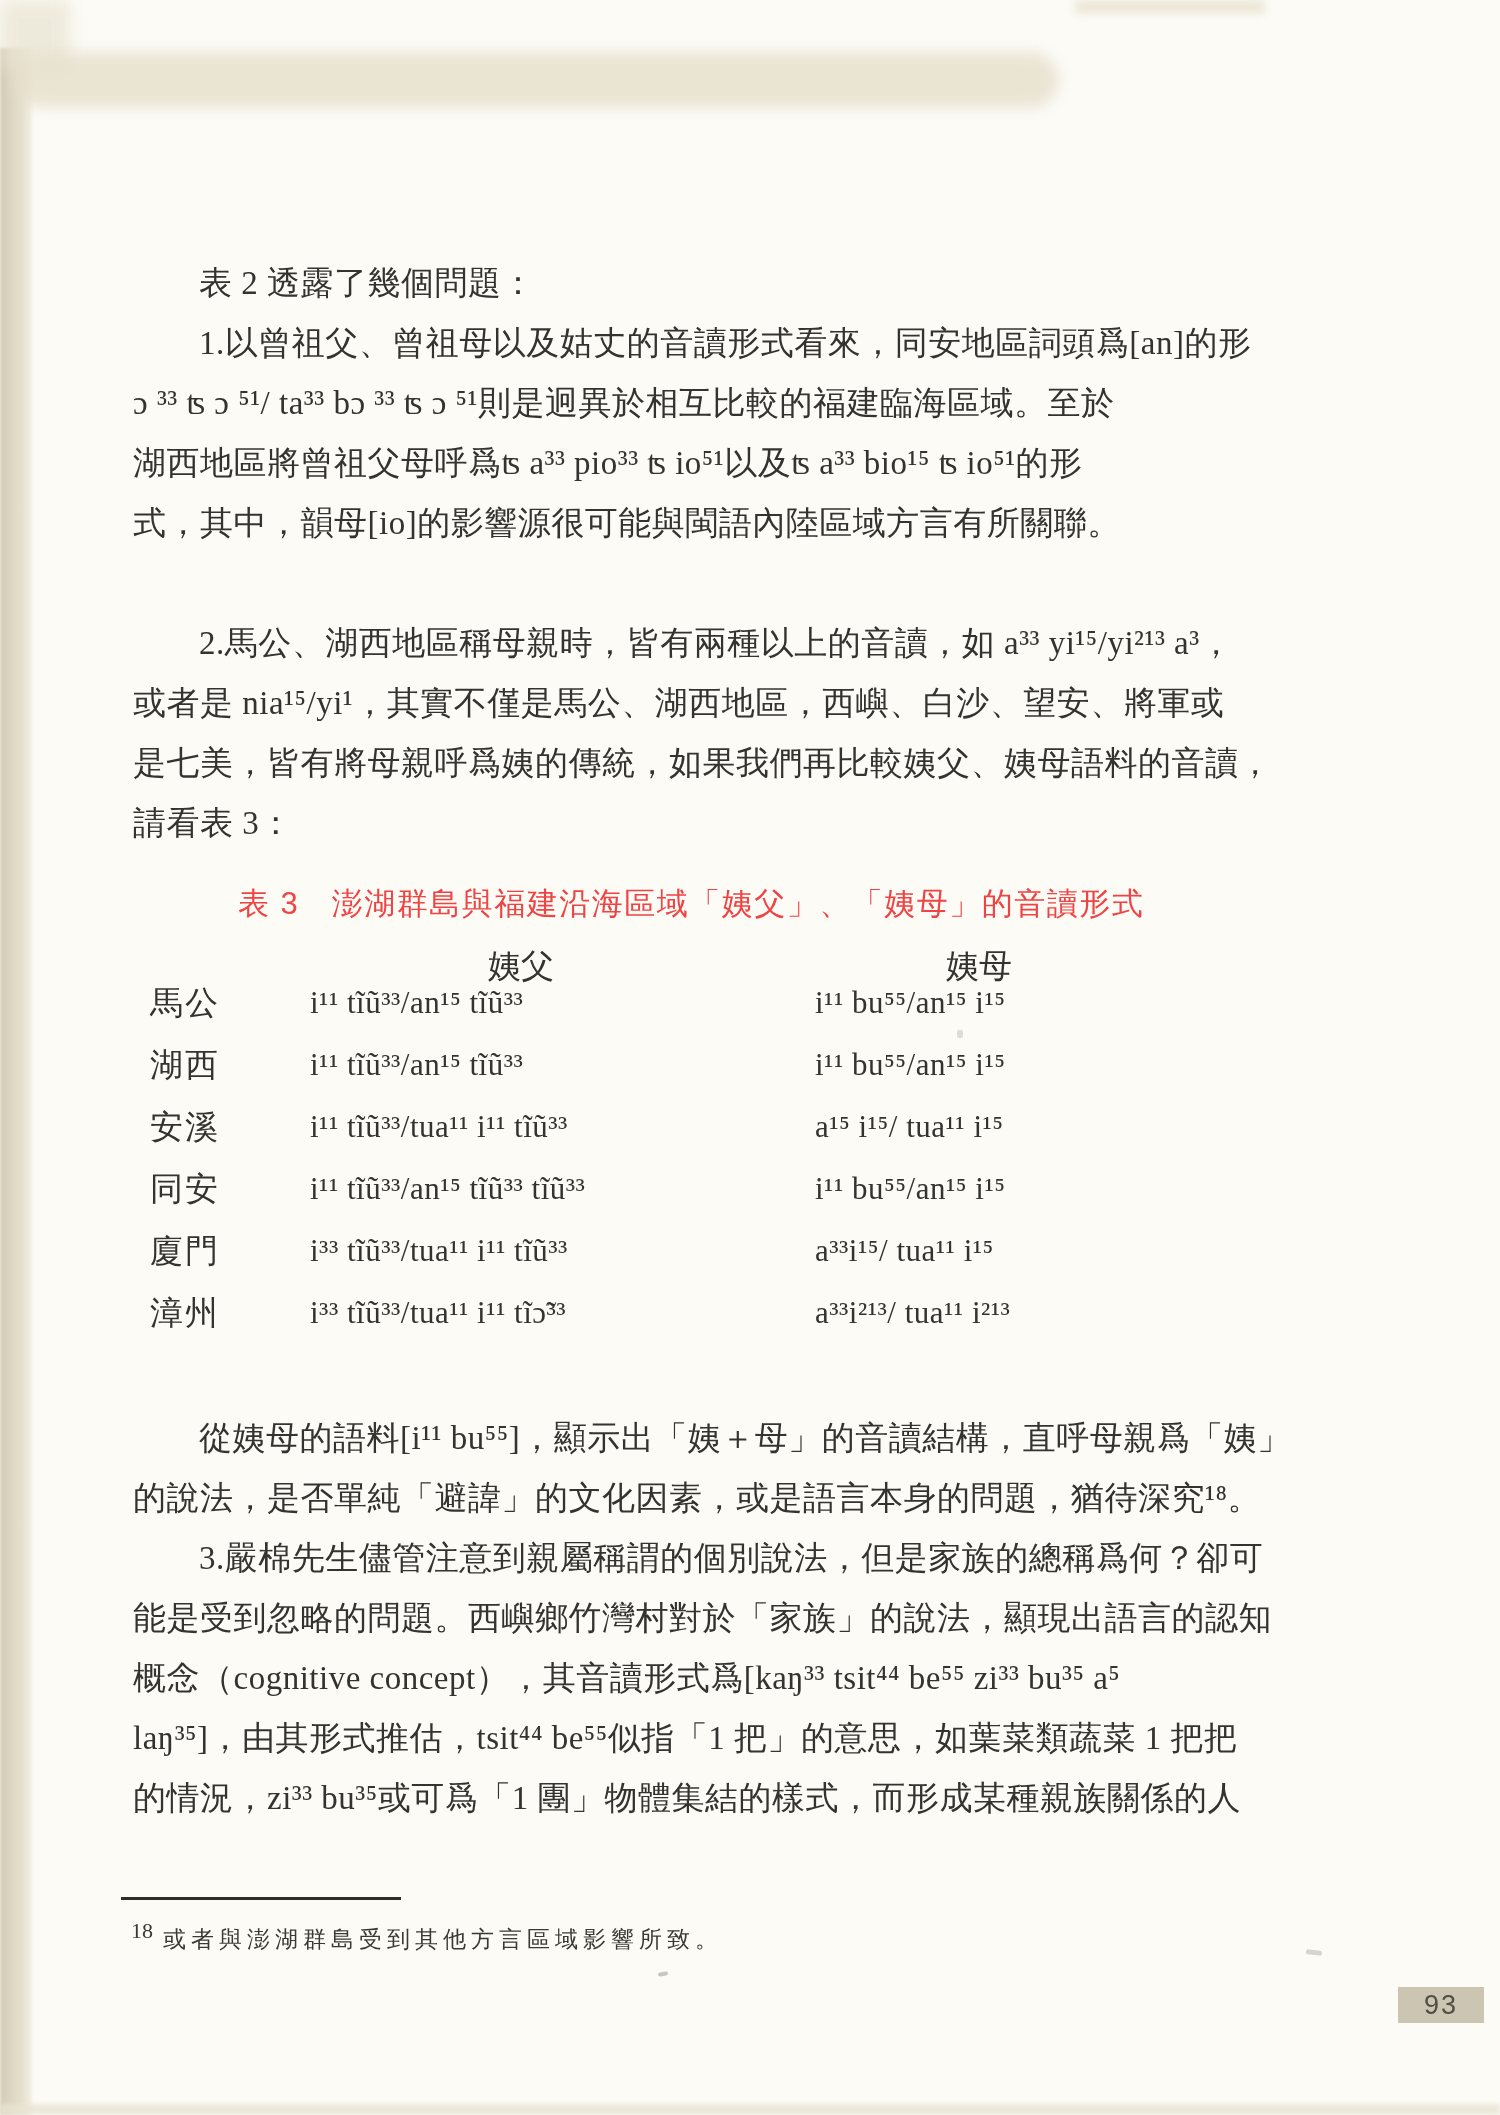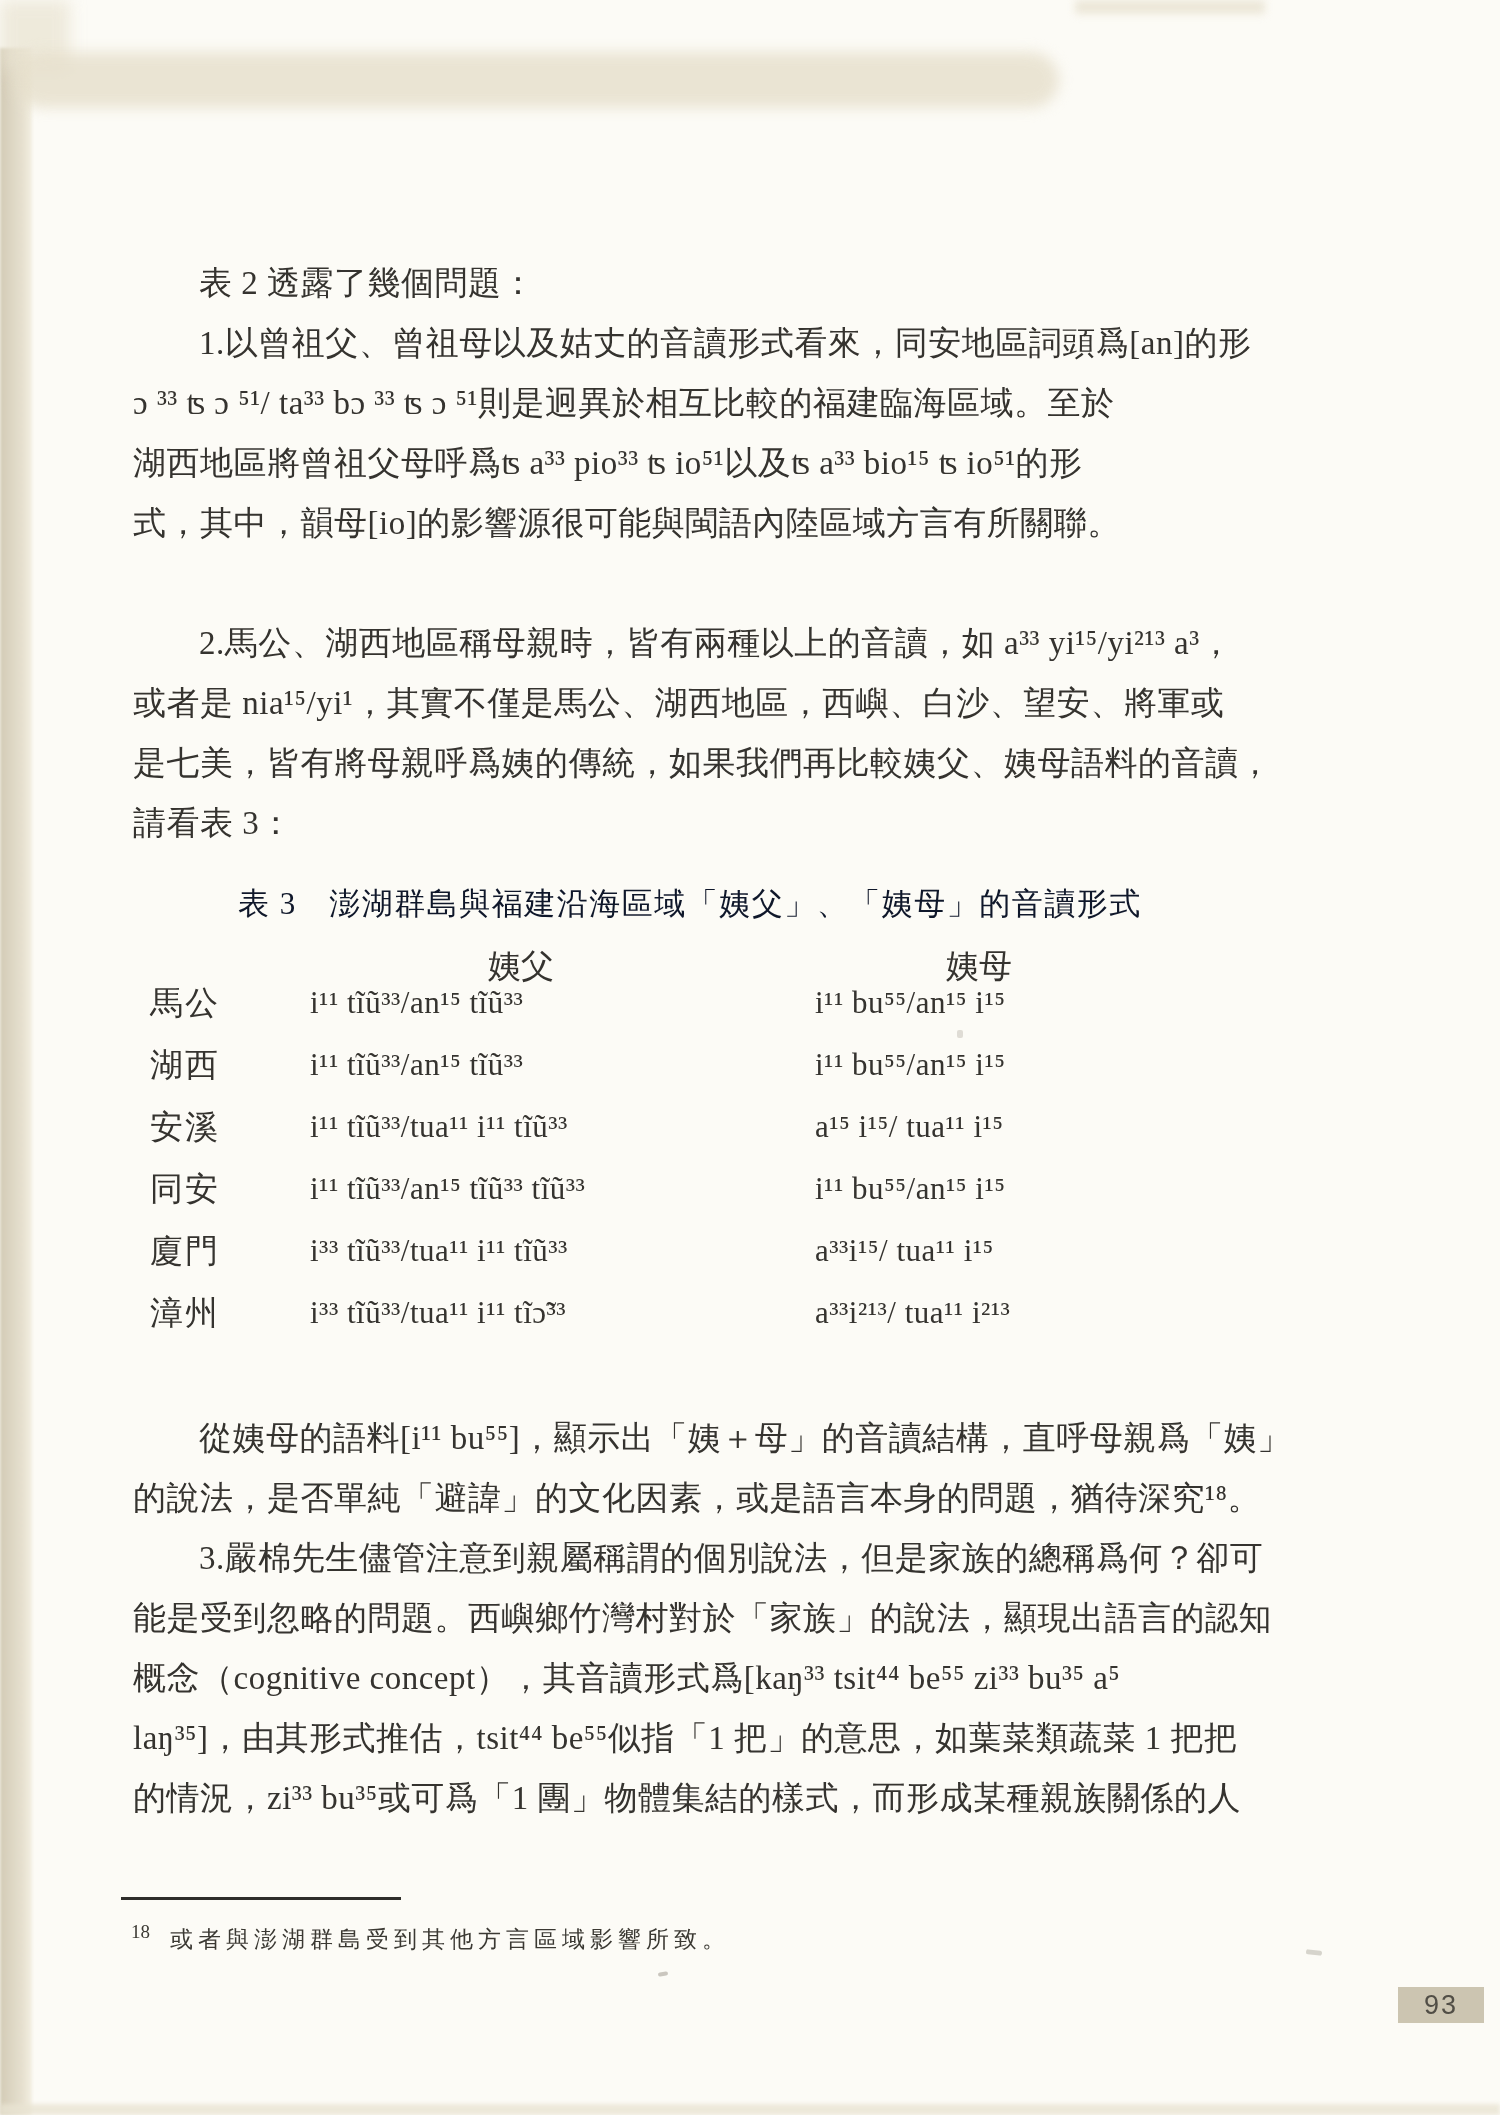--- a/index.html
+++ b/index.html
@@ -45,43 +45,43 @@
   .indent{padding-left:66px;}
   #para-1{top:253px;}
   #para-2{top:313px;}
   #para-3{top:613px;}
   #para-4{top:1408px;}
   #para-5{top:1528px;}
 
   
   .tbl-title{
     position:absolute;left:238px;top:873px;height:62px;line-height:62px;
-    font-family:Liberation Serif, serif;
-    font-size:31px;letter-spacing:1.5px;color:#0f172a;white-space:nowrap;
+    font-family:Liberation Sans, sans-serif;
+    font-size:31px;letter-spacing:1.5px;color:#ef4444;white-space:nowrap;
   }
   .tbl-head{position:absolute;left:8px;top:935px;width:1500px;height:62px;padding-left:22px;}
   .tbl-head span{position:absolute;font-size:33px;line-height:62px;}
   .head-yifu{left:480px;}
   .head-yimu{left:938px;}
   .tbl{position:absolute;left:150px;top:972px;width:1130px;}
   .tbl-row{
     display:grid;grid-template-columns:160px 505px 1fr;
     height:62px;line-height:62px;white-space:nowrap;
   }
   .cell-loc{font-size:33px;letter-spacing:2px;}
   .cell-phon{font-size:31px;letter-spacing:.5px;}
 
   
   .foot-rule{position:absolute;left:121px;top:1897px;width:280px;height:3px;background:#2e2d2a;}
   .footnote{
     position:absolute;left:131px;top:1912px;height:56px;line-height:56px;
     font-size:23px;letter-spacing:5px;color:#3b3933;white-space:nowrap;
   }
   .footnote .fn-marker{
-    font-size:19px;vertical-align:super;letter-spacing:0;margin-right:20px;line-height:0;
+    font-size:22px;vertical-align:super;letter-spacing:0;margin-right:10px;line-height:0;
   }
 
   
   .page-num{
     position:absolute;left:1398px;top:1987px;width:86px;height:36px;
     background:#ccc5b1;color:#514e46;
     font-family:"Liberation Sans","DejaVu Sans",sans-serif;
     font-size:27px;line-height:36px;text-align:center;letter-spacing:2px;
   }
 </style>

